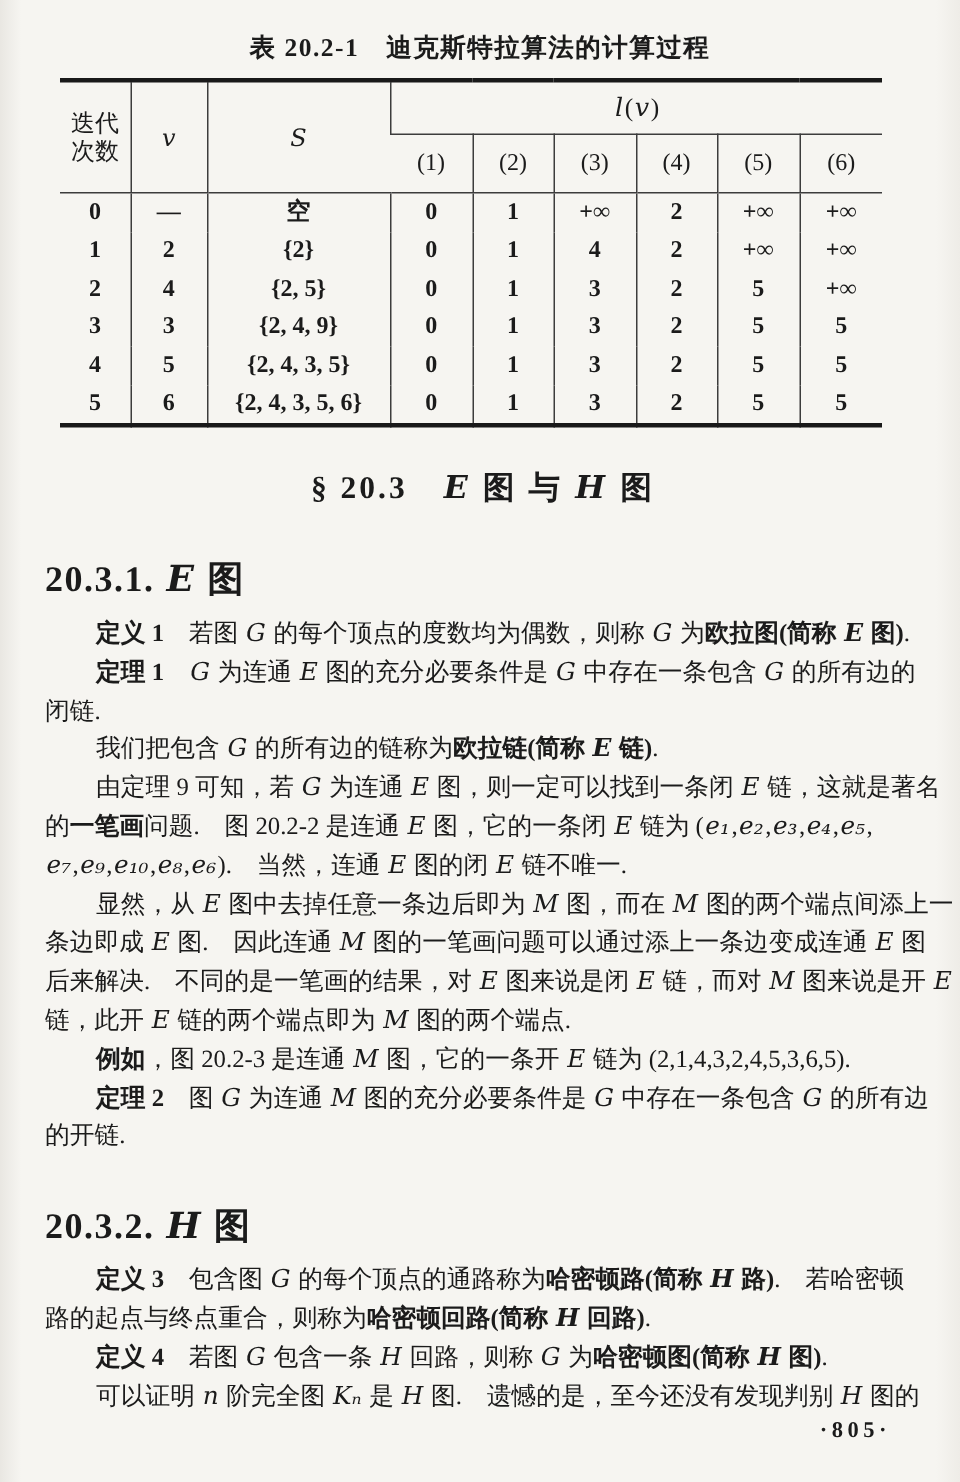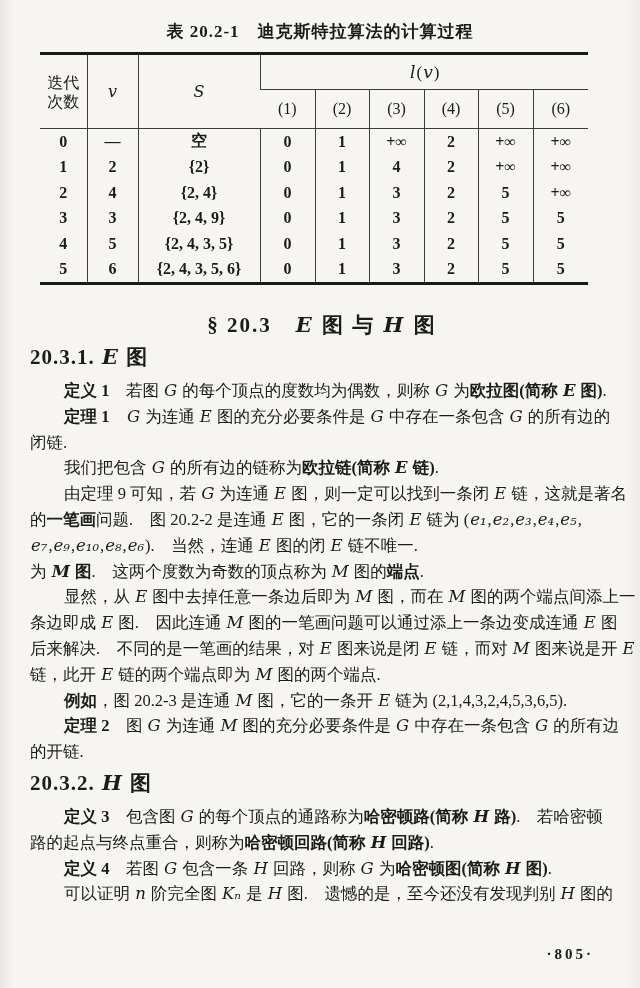--- a/index.html
+++ b/index.html
@@ -44,23 +44,23 @@
   .dij tbody td{height:25.5px;font-weight:bold;}
   .content{padding:0 26px 0 30px;font-size:16.5px;}
   .section-title{
     text-align:center;
     font-size:21px;
     font-weight:bold;
     margin-top:26px;
     letter-spacing:2px;
   }
   .subheading{
-    font-size:21px;
+    font-size:24px;
     font-weight:600;
-    margin-top:4px;
+    margin-top:31px;
     margin-bottom:7px;
     letter-spacing:1px;
   }
   .subheading + .line{margin-top:2px;}
   .line{line-height:25.8px;white-space:nowrap;}
   .indent{padding-left:34px;}
   .page-number{
     position:absolute;
     top:946px;right:46px;
     font-size:15px;
@@ -122,21 +122,21 @@
           <td><span>0</span></td>
           <td><span>1</span></td>
           <td><span>4</span></td>
           <td><span>2</span></td>
           <td><span>+∞</span></td>
           <td><span>+∞</span></td>
         </tr>
         <tr>
           <td><span>2</span></td>
           <td><span>4</span></td>
-          <td><span>{2, 4}</span></td>
+          <td><span>{2, 5}</span></td>
           <td><span>0</span></td>
           <td><span>1</span></td>
           <td><span>3</span></td>
           <td><span>2</span></td>
           <td><span>5</span></td>
           <td><span>+∞</span></td>
         </tr>
         <tr>
           <td><span>3</span></td>
           <td><span>3</span></td>
@@ -176,21 +176,20 @@
   <div class="content">
       <div class="section-title"><span>§ 20.3　</span><em>E</em><span> 图 与 </span><em>H</em><span> 图</span></div>
       <div class="subheading"><span>20.3.1. </span><em>E</em><span> 图</span></div>
       <div class="line indent"><span class="bold"><span>定义 1</span></span><span><span>　若图 </span><em>G</em><span> 的每个顶点的度数均为偶数，则称 </span><em>G</em><span> 为</span></span><span class="bold"><span>欧拉图(简称 </span><em>E</em><span> 图)</span></span><span><span>.</span></span></div>
       <div class="line indent"><span class="bold"><span>定理 1</span></span><span><span>　</span><em>G</em><span> 为连通 </span><em>E</em><span> 图的充分必要条件是 </span><em>G</em><span> 中存在一条包含 </span><em>G</em><span> 的所有边的</span></span></div>
       <div class="line"><span><span>闭链.</span></span></div>
       <div class="line indent"><span><span>我们把包含 </span><em>G</em><span> 的所有边的链称为</span></span><span class="bold"><span>欧拉链(简称 </span><em>E</em><span> 链)</span></span><span><span>.</span></span></div>
       <div class="line indent"><span><span>由定理 9 可知，若 </span><em>G</em><span> 为连通 </span><em>E</em><span> 图，则一定可以找到一条闭 </span><em>E</em><span> 链，这就是著名</span></span></div>
       <div class="line"><span><span>的</span></span><span class="bold"><span>一笔画</span></span><span><span>问题.　图 20.2-2 是连通 </span><em>E</em><span> 图，它的一条闭 </span><em>E</em><span> 链为 (</span><em>e₁</em><span>,</span><em>e₂</em><span>,</span><em>e₃</em><span>,</span><em>e₄</em><span>,</span><em>e₅</em><span>,</span></span></div>
       <div class="line"><span><em>e₇</em><span>,</span><em>e₉</em><span>,</span><em>e₁₀</em><span>,</span><em>e₈</em><span>,</span><em>e₆</em><span>).　当然，连通 </span><em>E</em><span> 图的闭 </span><em>E</em><span> 链不唯一.</span></span></div>
-      <div class="line"><span><span>为 </span></span><span class="bold"><em>M</em><span> 图</span></span><span><span>.　这两个度数为奇数的顶点称为 </span><em>M</em><span> 图的</span></span><span class="bold"><span>端点</span></span><span><span>.</span></span></div>
       <div class="line indent"><span><span>显然，从 </span><em>E</em><span> 图中去掉任意一条边后即为 </span><em>M</em><span> 图，而在 </span><em>M</em><span> 图的两个端点间添上一</span></span></div>
       <div class="line"><span><span>条边即成 </span><em>E</em><span> 图.　因此连通 </span><em>M</em><span> 图的一笔画问题可以通过添上一条边变成连通 </span><em>E</em><span> 图</span></span></div>
       <div class="line"><span><span>后来解决.　不同的是一笔画的结果，对 </span><em>E</em><span> 图来说是闭 </span><em>E</em><span> 链，而对 </span><em>M</em><span> 图来说是开 </span><em>E</em></span></div>
       <div class="line"><span><span>链，此开 </span><em>E</em><span> 链的两个端点即为 </span><em>M</em><span> 图的两个端点.</span></span></div>
       <div class="line indent"><span class="bold"><span>例如</span></span><span><span>，图 20.2-3 是连通 </span><em>M</em><span> 图，它的一条开 </span><em>E</em><span> 链为 (2,1,4,3,2,4,5,3,6,5).</span></span></div>
       <div class="line indent"><span class="bold"><span>定理 2</span></span><span><span>　图 </span><em>G</em><span> 为连通 </span><em>M</em><span> 图的充分必要条件是 </span><em>G</em><span> 中存在一条包含 </span><em>G</em><span> 的所有边</span></span></div>
       <div class="line"><span><span>的开链.</span></span></div>
       <div class="subheading"><span>20.3.2. </span><em>H</em><span> 图</span></div>
       <div class="line indent"><span class="bold"><span>定义 3</span></span><span><span>　包含图 </span><em>G</em><span> 的每个顶点的通路称为</span></span><span class="bold"><span>哈密顿路(简称 </span><em>H</em><span> 路)</span></span><span><span>.　若哈密顿</span></span></div>
       <div class="line"><span><span>路的起点与终点重合，则称为</span></span><span class="bold"><span>哈密顿回路(简称 </span><em>H</em><span> 回路)</span></span><span><span>.</span></span></div>

